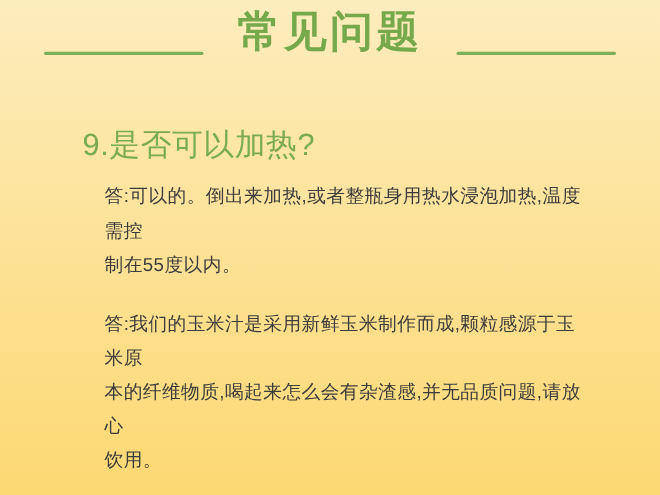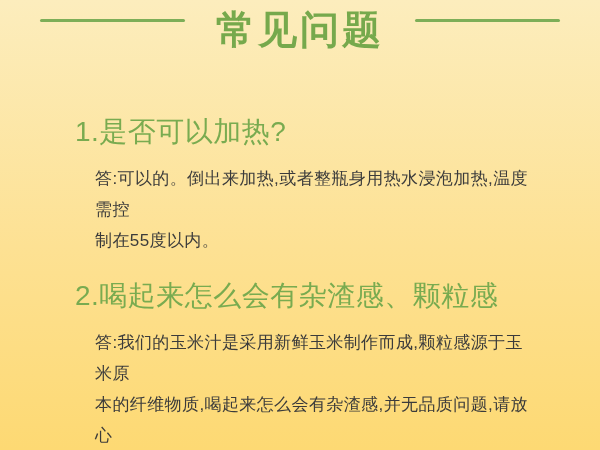--- a/index.html
+++ b/index.html
@@ -10,21 +10,21 @@
     font-family: "Liberation Sans", "DejaVu Sans", sans-serif;
   }
   .page {
     position: relative;
     width: 600px;
     height: 450px;
     background: linear-gradient(180deg, #fcedbd 0%, #fde193 55%, #fdd973 100%);
   }
   .title-row {
     display: flex;
-    align-items: flex-start;
+    align-items: flex-end;
     justify-content: center;
     gap: 31px;
     padding-top: 10px;
     height: 40px;
   }
   .rule {
     width: 145px;
     height: 3px;
     background: #7dae58;
     border-radius: 2px;
@@ -70,27 +70,26 @@
 
   <header class="title-row">
     <span class="rule"></span>
     <h1 class="page-title">常见问题</h1>
     <span class="rule"></span>
   </header>
 
   <main class="content">
 
     <section class="faq-item first">
-      <h2 class="question">1.是否可以加热?</h2>
+      <h2 class="question">9.是否可以加热?</h2>
       <p class="answer">答:可以的。倒出来加热,或者整瓶身用热水浸泡加热,温度需控
 制在55度以内。</p>
     </section>
 
     <section class="faq-item second">
-      <h2 class="question">2.喝起来怎么会有杂渣感、颗粒感</h2>
       <p class="answer">答:我们的玉米汁是采用新鲜玉米制作而成,颗粒感源于玉米原
 本的纤维物质,喝起来怎么会有杂渣感,并无品质问题,请放心
 饮用。</p>
     </section>
 
   </main>
 
 </div>
 
 </body></html>

